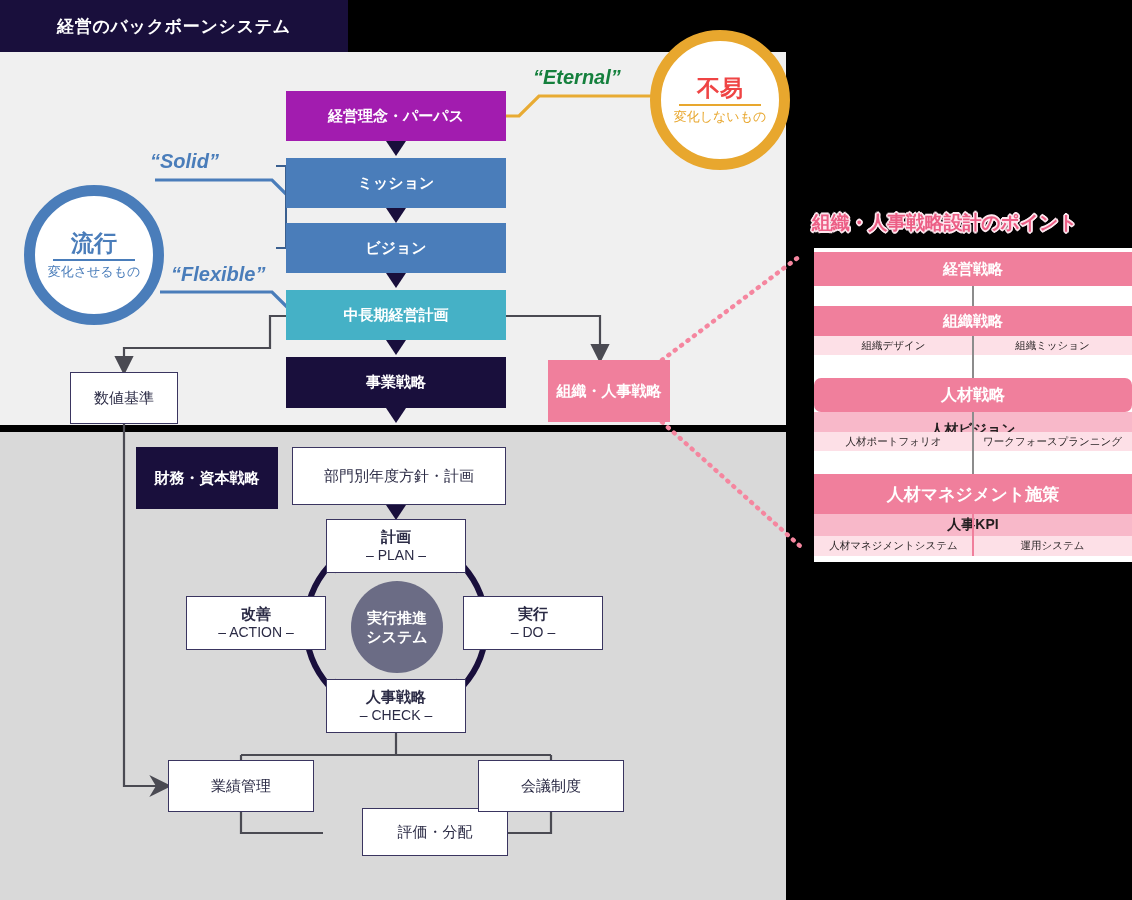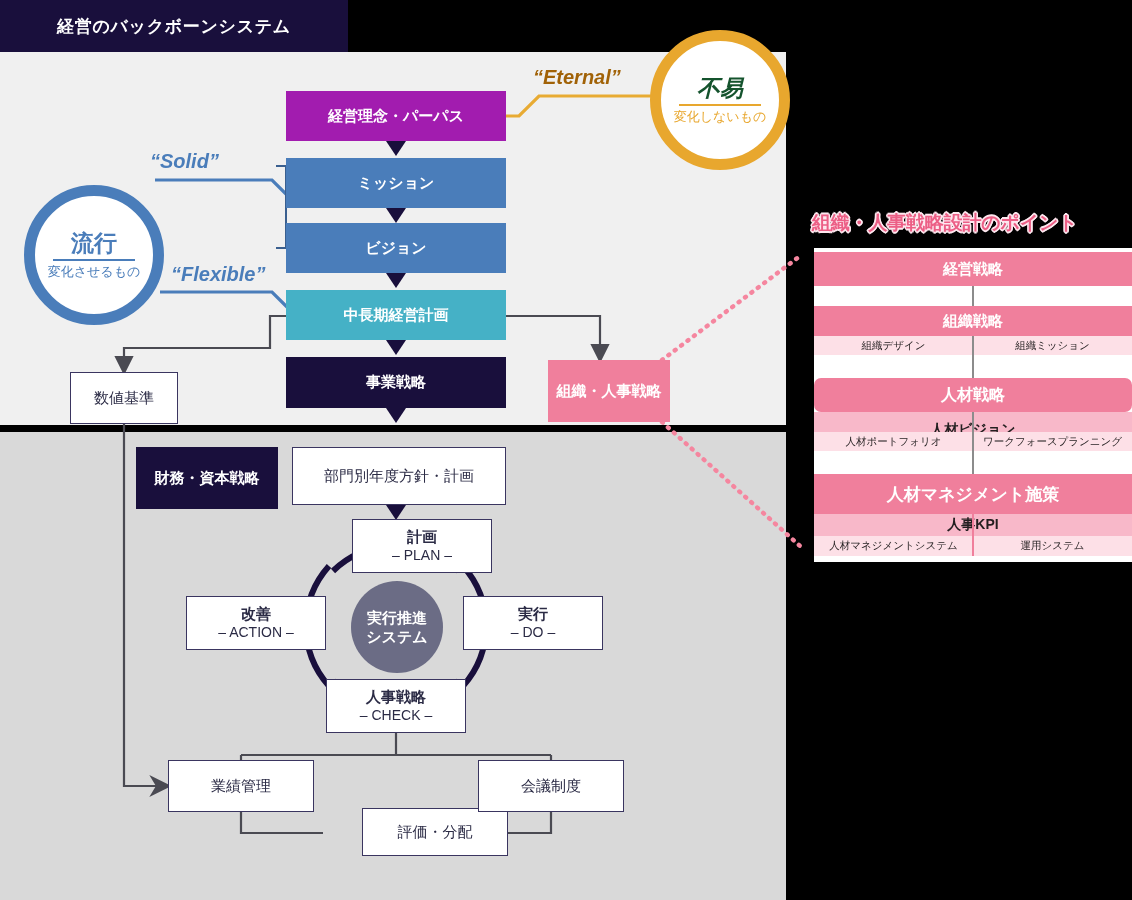--- a/index.html
+++ b/index.html
@@ -121,26 +121,26 @@
     <path d="M241,755 L241,760" fill="none" stroke="#4a4a52" stroke-width="2.2"></path>
     <path d="M551,755 L551,760" fill="none" stroke="#4a4a52" stroke-width="2.2"></path>
 
     <path d="M241,812 L241,833 L323,833" fill="none" stroke="#4a4a52" stroke-width="2.2"></path>
     <path d="M468,833 L551,833 L551,812" fill="none" stroke="#4a4a52" stroke-width="2.2"></path>
 
     <path d="M662,360 L800,256" fill="none" stroke="#f5869f" stroke-width="4.5" stroke-linecap="round" stroke-dasharray="1 7"></path>
     <path d="M662,422 L800,546" fill="none" stroke="#f5869f" stroke-width="4.5" stroke-linecap="round" stroke-dasharray="1 7"></path>
   </svg>
 
-  <div class="enlabel" style="left:533px;top:66px;color:#a16207;">“Eternal”</div>
+  <div class="enlabel" style="left:533px;top:66px;color:#15803d;">“Eternal”</div>
   <div class="enlabel" style="left:150px;top:150px;color:#4a7dba;">“Solid”</div>
   <div class="enlabel" style="left:171px;top:263px;color:#4a7dba;">“Flexible”</div>
 
   <div class="bigcircle" id="circle-eternal" style="left:650px;top:30px;width:140px;height:140px;border:11px solid #e8a72e;">
-    <div class="bc-main" style="color:#14532d;font-style:italic;">不易</div>
+    <div class="bc-main" style="color:#ef4444;">不易</div>
     <div class="bc-rule" style="background:#e8a72e;"></div>
     <div class="bc-sub" style="color:#e8a72e;">変化しないもの</div>
   </div>
 
   <div class="bigcircle" id="circle-flow" style="left:24px;top:185px;width:140px;height:140px;border:11px solid #4a7dba;">
     <div class="bc-main" style="color:#4a7dba;">流行</div>
     <div class="bc-rule" style="background:#4a7dba;"></div>
     <div class="bc-sub" style="color:#4a7dba;">変化させるもの</div>
   </div>
 
@@ -176,21 +176,21 @@
     <span>部門別年度方針・計画</span>
   </div>
 
   <div class="pdca-center" style="left:351px;top:581px;width:92px;height:92px;">
     <div>
       <div>実行推進</div>
       <div>システム</div>
     </div>
   </div>
 
-  <div class="box b-outline" style="left:326px;top:519px;width:140px;height:54px;flex-direction:column;margin-left:26px;">
+  <div class="box b-outline" style="left:326px;top:519px;width:140px;height:54px;flex-direction:column;">
     <div style="font-weight:bold;">計画</div>
     <div style="font-size:14px;">– PLAN –</div>
   </div>
 
   <div class="box b-outline" style="left:463px;top:596px;width:140px;height:54px;flex-direction:column;">
     <div style="font-weight:bold;">実行</div>
     <div style="font-size:14px;">– DO –</div>
   </div>
 
   <div class="box b-outline" style="left:326px;top:679px;width:140px;height:54px;flex-direction:column;">

